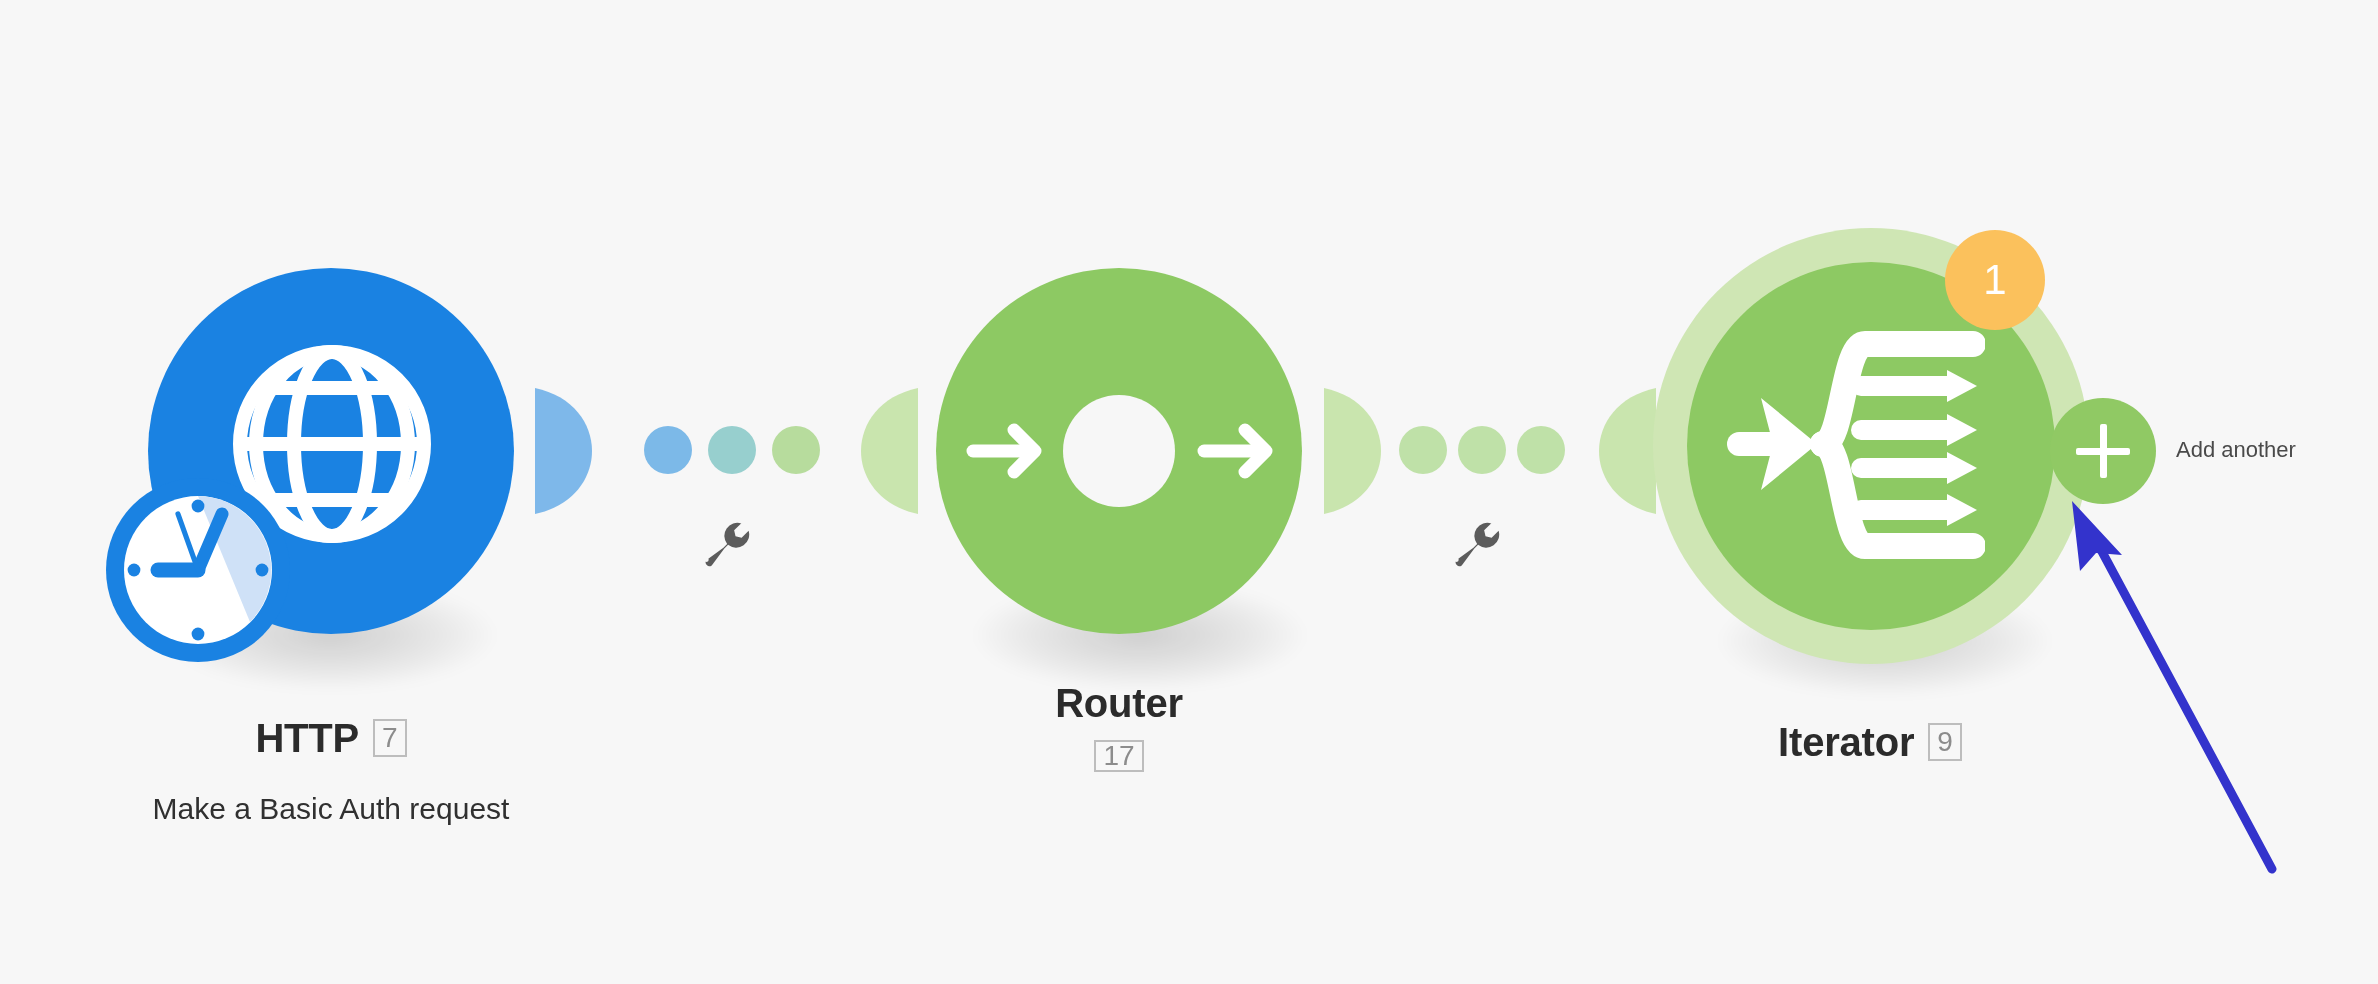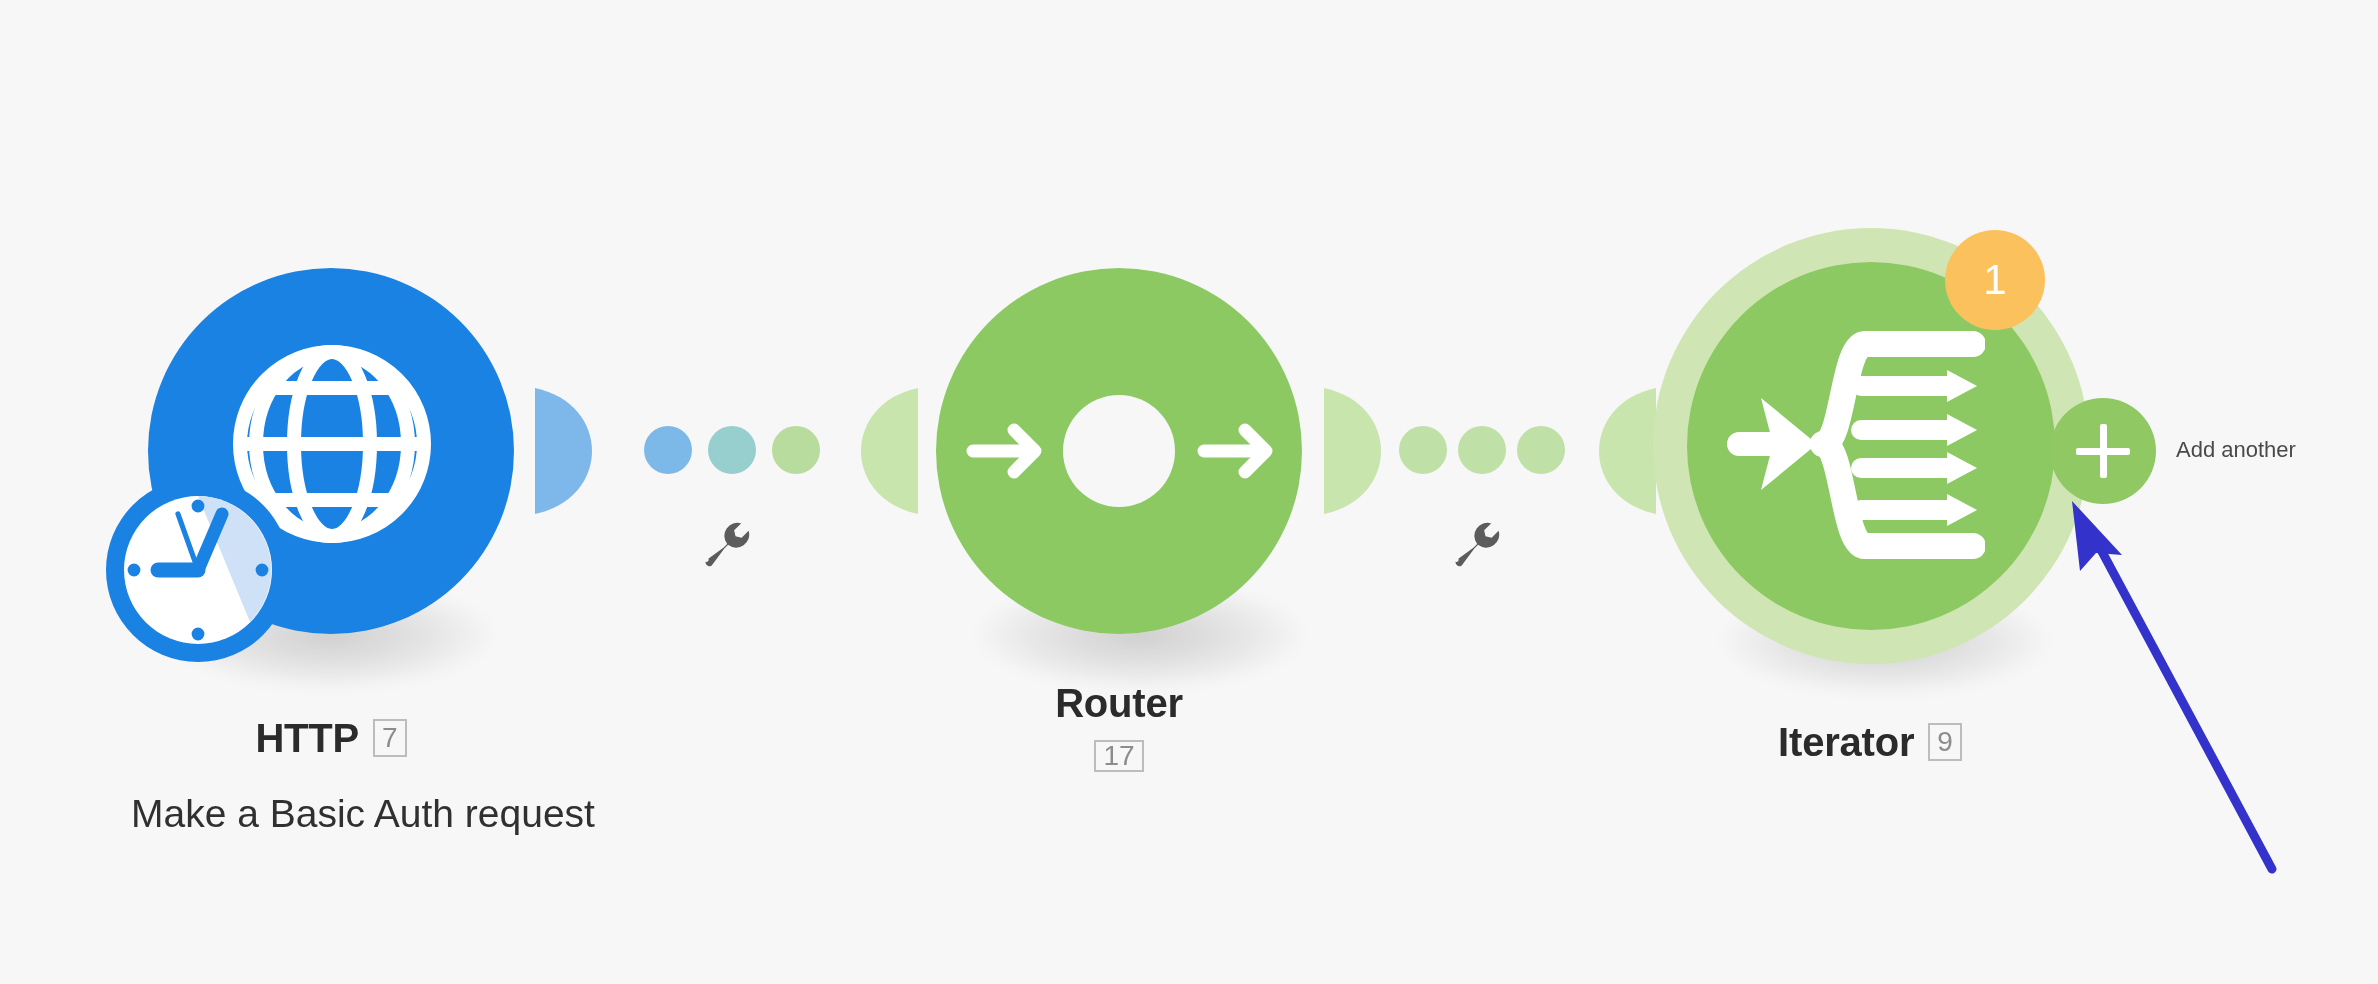--- a/index.html
+++ b/index.html
@@ -36,21 +36,21 @@
   }
   .label .chip{
     display:inline-flex;align-items:center;justify-content:center;
     min-width:26px;height:38px;padding:0 7px;
     border:2px solid #bdbdbd;color:#8c8c8c;
     font-size:28px;line-height:1;box-sizing:border-box;
     background:transparent;
   }
   .subtitle{
     position:absolute;text-align:center;white-space:nowrap;
-    font-size:39px;color:#303030;
+    font-size:30px;color:#303030;
   }
 
   
   .halfL{position:absolute;}   
   .halfR{position:absolute;}
   .dot{position:absolute;border-radius:50%;}
   .wrench{position:absolute;}
 
   
   .badge-count{

